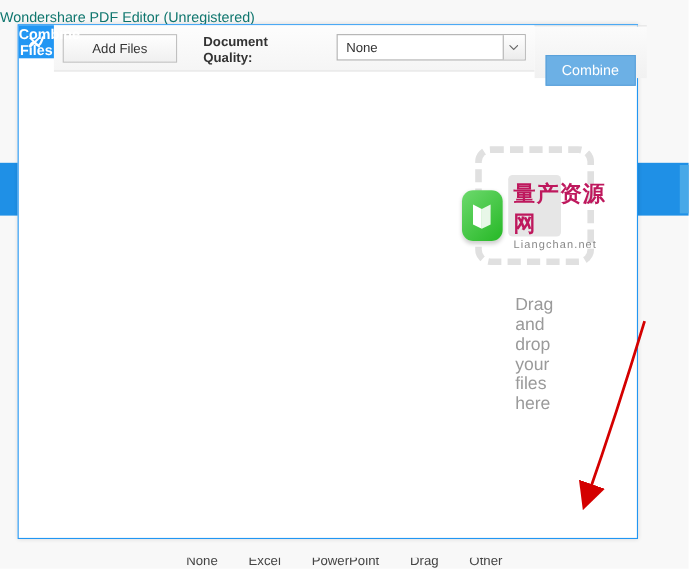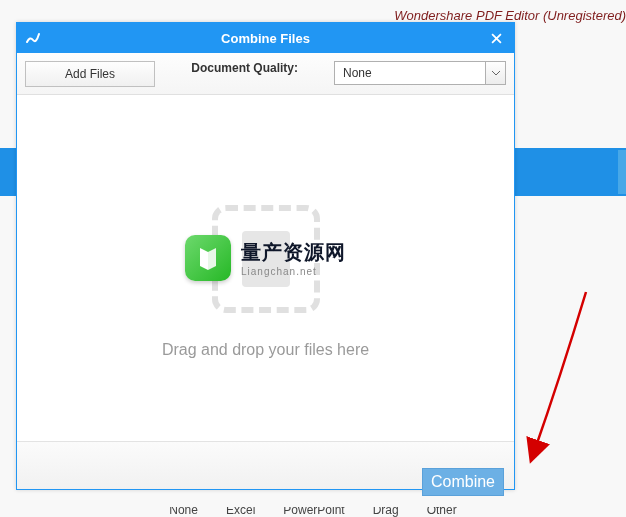--- a/index.html
+++ b/index.html
@@ -13,24 +13,23 @@
       height: 517px;
       background: #f8f8f8;
       position: relative;
       overflow: hidden;
     }
     .bg-title {
       position: absolute;
       top: 8px;
       left: 0;
       right: 0;
-      text-align: right;
-      color: #7f1d1d;
+      text-align: left;
+      color: #0f766e;
       font-size: 13px;
-      font-style: italic;
     }
     .bg-toolbar {
       position: absolute;
       bottom: 0;
       left: 0;
       right: 0;
       height: 10px;
       color: #444;
       font-size: 12px;
       display: flex;
@@ -52,26 +51,26 @@
       right: 0;
       top: 150px;
       width: 8px;
       height: 44px;
       background: #47a8e8;
     }
     .modal {
       position: absolute;
       top: 22px;
       left: 16px;
-      width: 499px;
+      width: 564px;
       height: 468px;
       border: 1px solid #2196f3;
       background: #fff;
       display: flex;
-      flex-direction: column;
+      flex-direction: row;
       box-shadow: 0 0 4px rgba(0,0,0,0.15);
     }
     .titlebar {
       height: 30px;
       background: #2196f3;
       display: flex;
       align-items: center;
       position: relative;
       padding: 0 6px;
     }
@@ -187,21 +186,21 @@
       color: #fff;
       box-shadow: 0 2px 4px rgba(0,0,0,0.2);
     }
     .watermark-text {
       display: flex;
       flex-direction: column;
     }
     .watermark-cn {
       font-size: 20px;
       font-weight: bold;
-      color: #0f172a;
+      color: #be185d;
       letter-spacing: 1px;
     }
     .watermark-url {
       font-size: 10px;
       color: #888;
       letter-spacing: 1px;
     }
     .dashed-frame {
       position: absolute;
       top: 110px;
@@ -228,21 +227,21 @@
       align-items: center;
       justify-content: flex-end;
       padding: 0 10px;
     }
     .combine-btn {
       width: 82px;
       height: 28px;
       background: #6cb0e5;
       border: 1px solid #5aa1da;
       color: #fff;
-      font-size: 16px;
+      font-size: 13px;
       cursor: pointer;
       margin-top: 32px;
     }
     .arrow-annotation {
       position: absolute;
       pointer-events: none;
       top: 288px;
       left: 520px;
     }
   </style>

